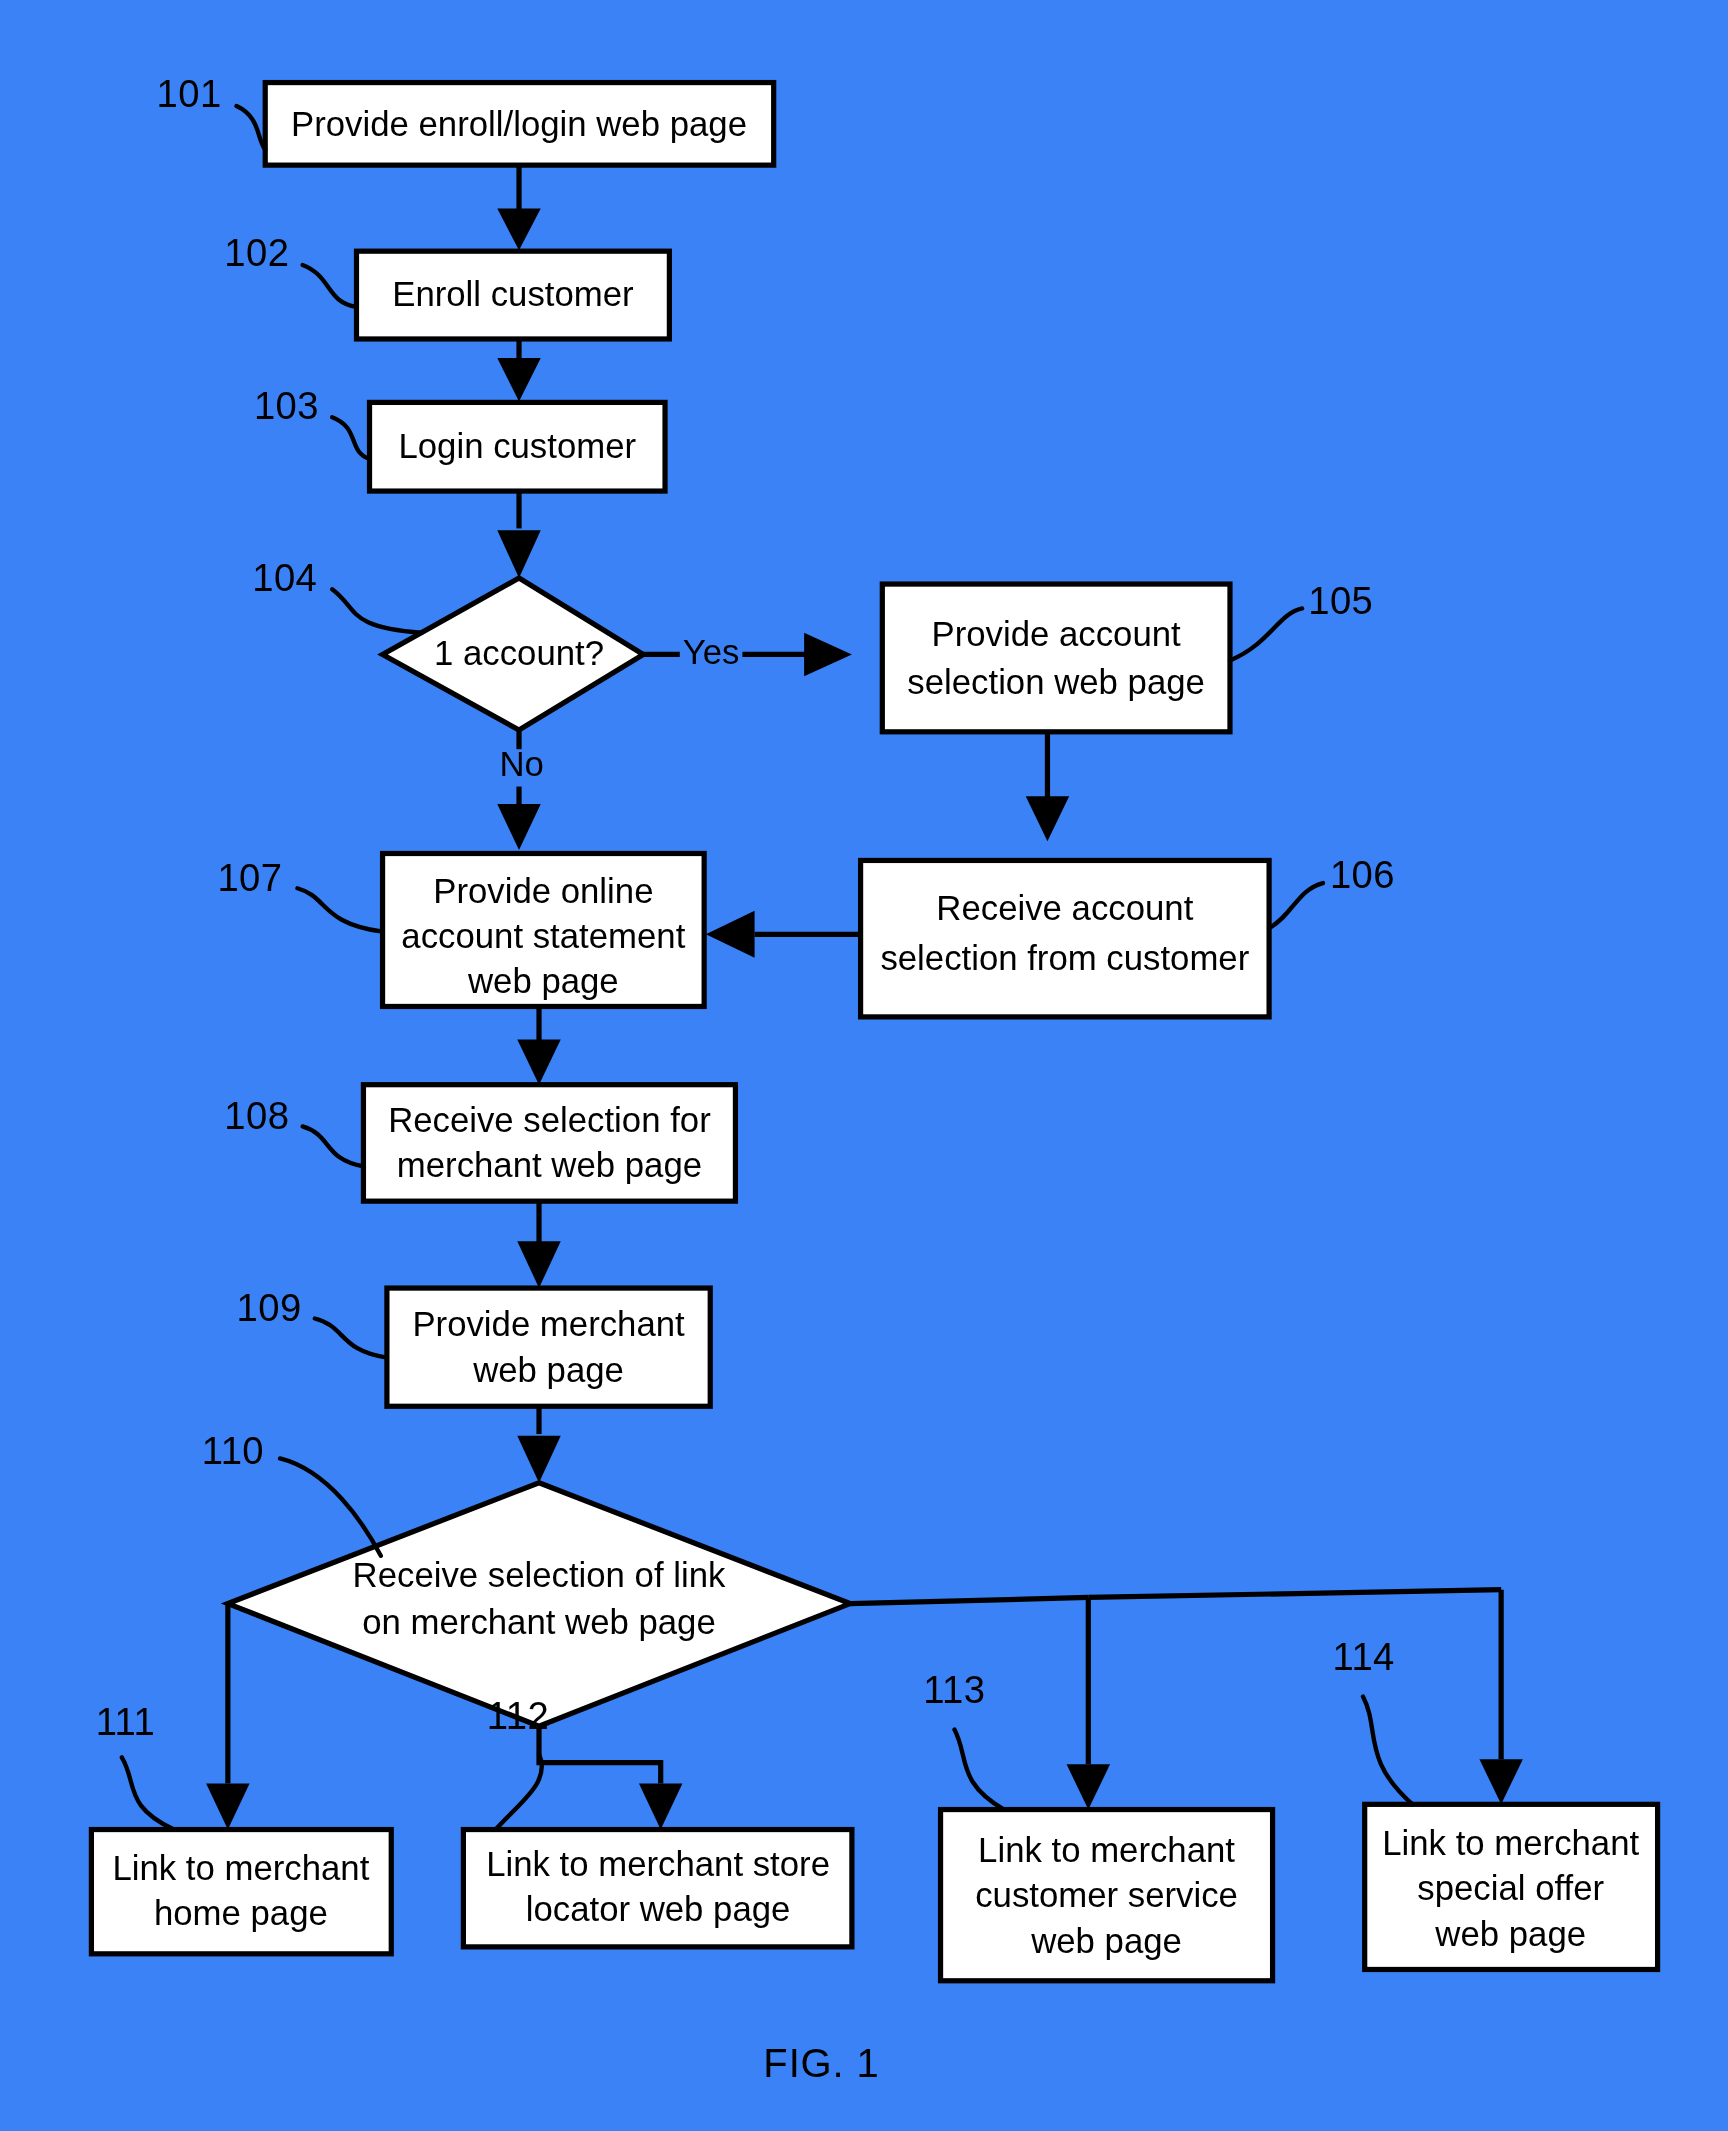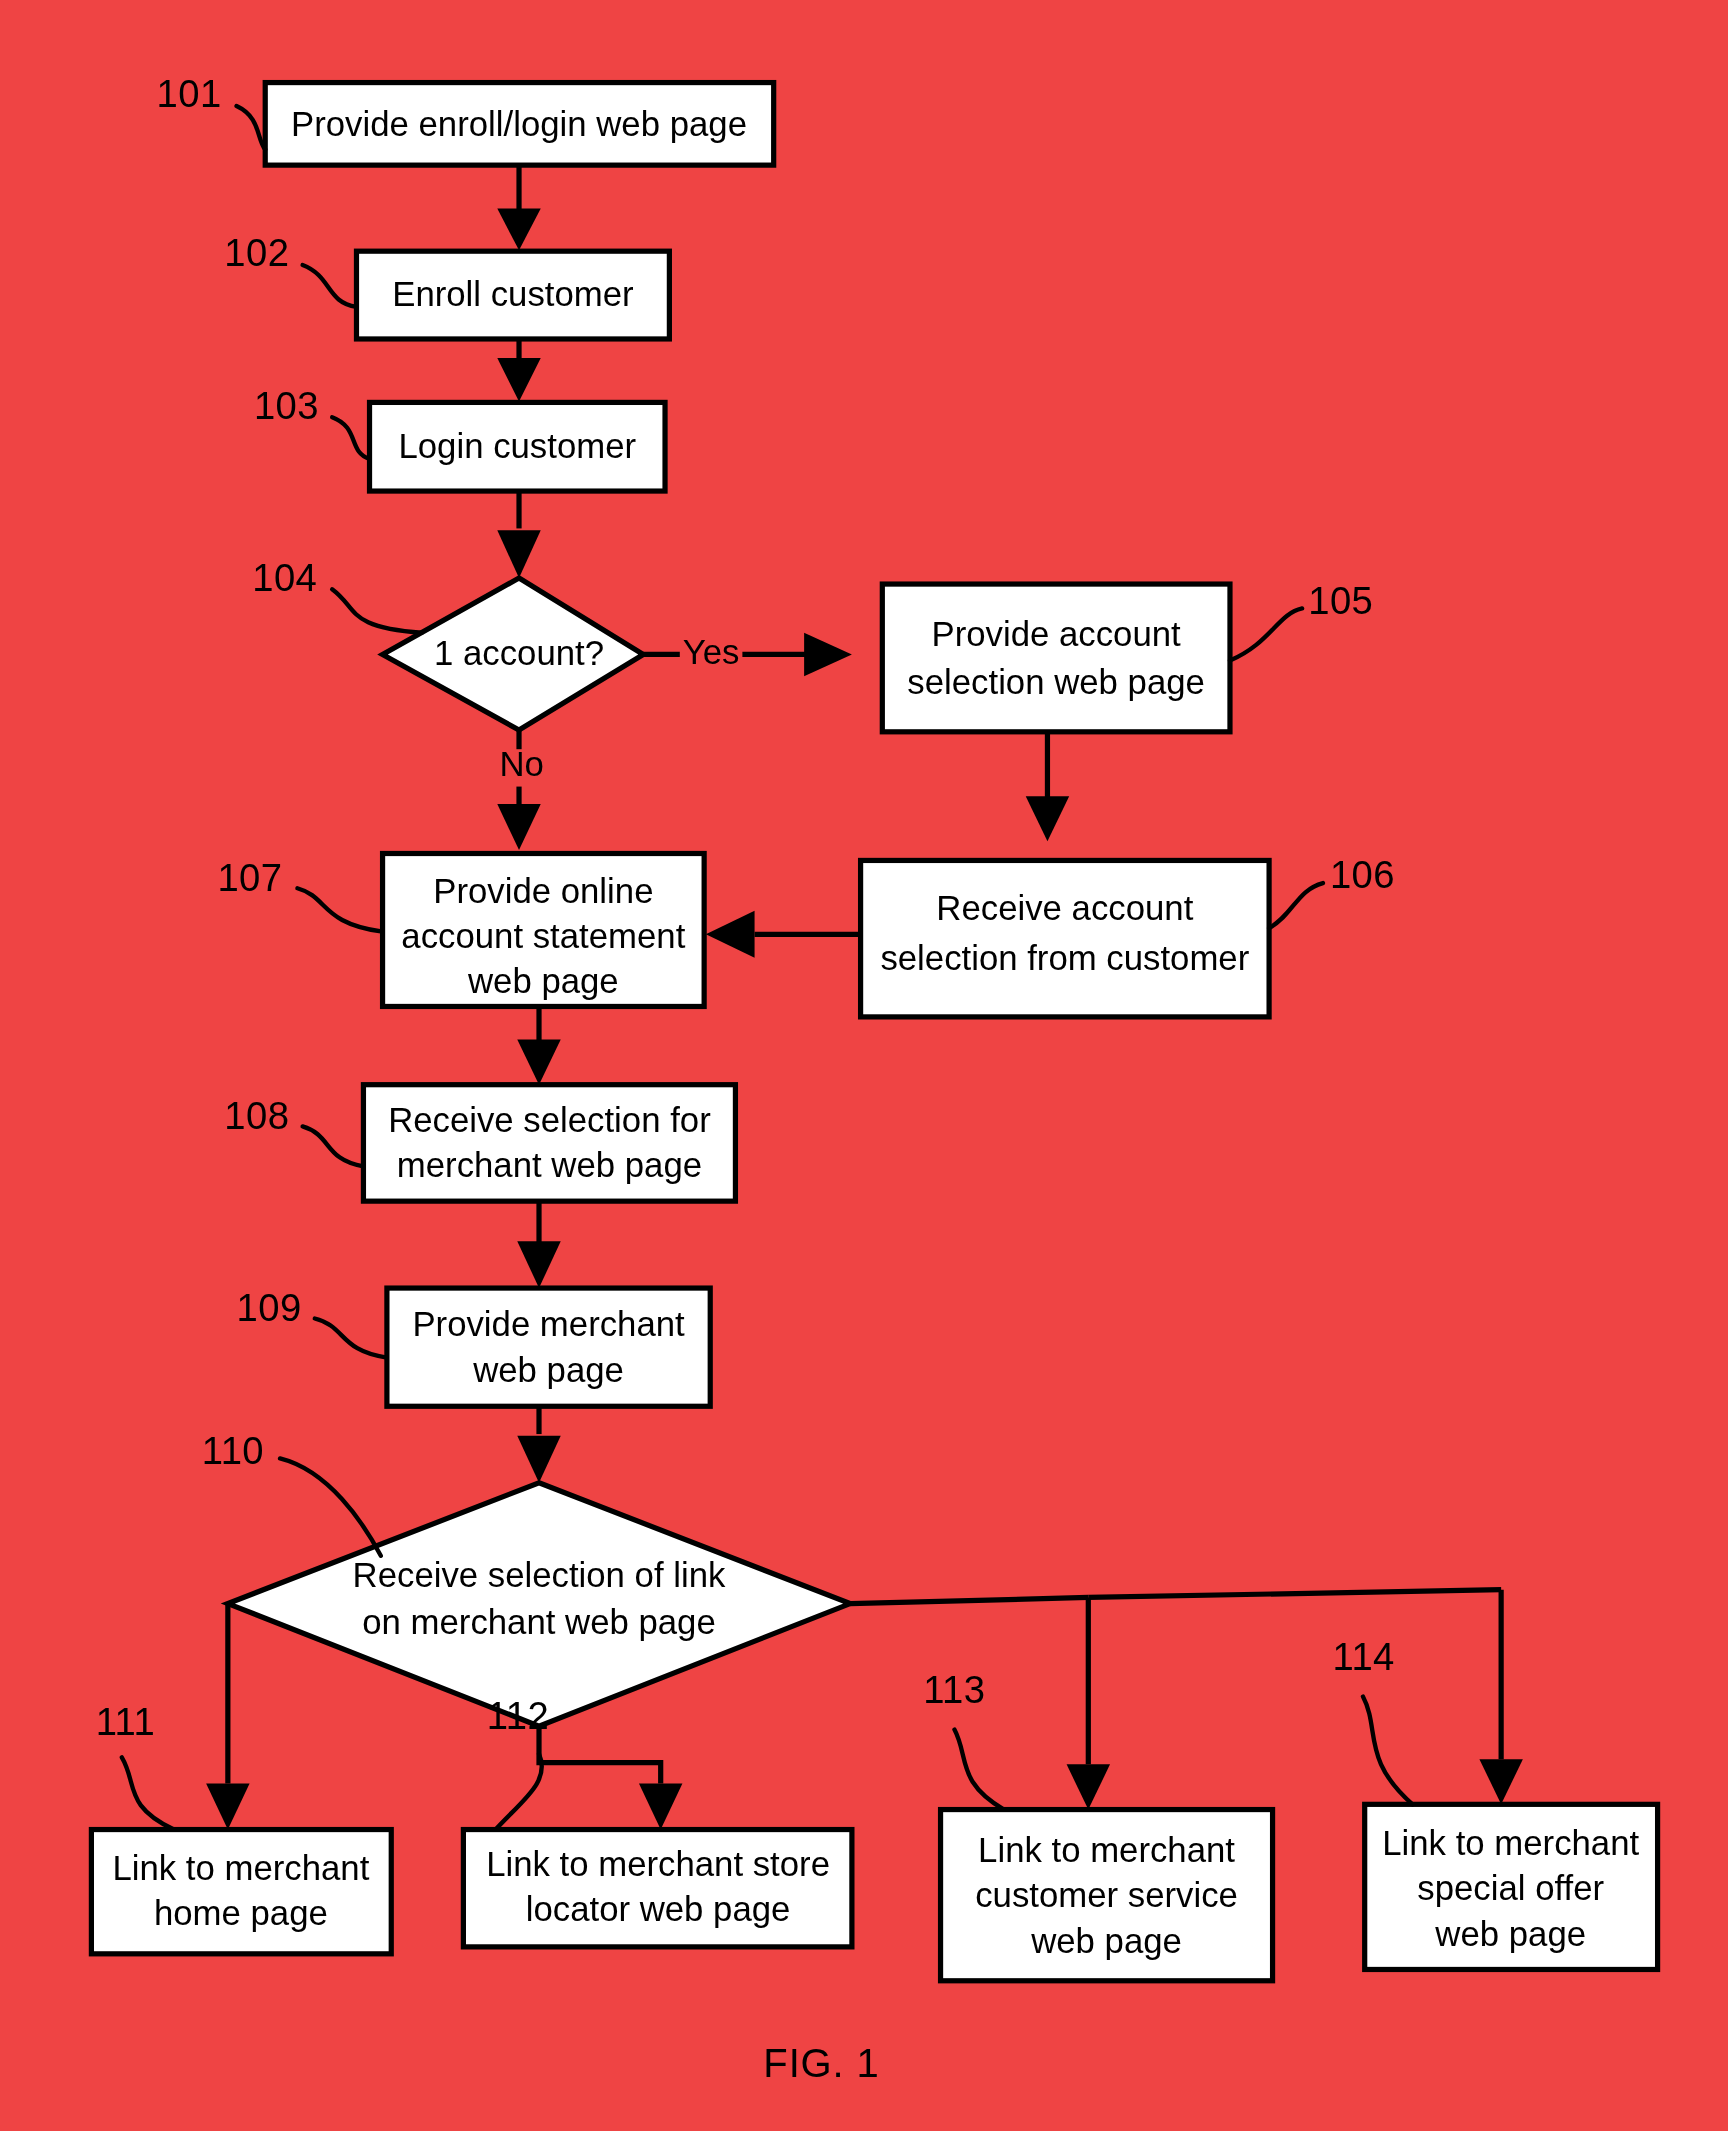--- a/index.html
+++ b/index.html
@@ -8,21 +8,21 @@
     padding: 0;
     background: #ffffff;
   }
   body {
     font-family: "Liberation Sans", sans-serif;
   }
   #figure-root {
     position: relative;
     width: 1729px;
     height: 2132px;
-    background: #ef4444;
+    background: #3b82f6;
     overflow: hidden;
   }
   svg#flowchart {
     position: absolute;
     top: 0;
     left: 0;
     width: 1729px;
     height: 2132px;
     display: block;
   }

